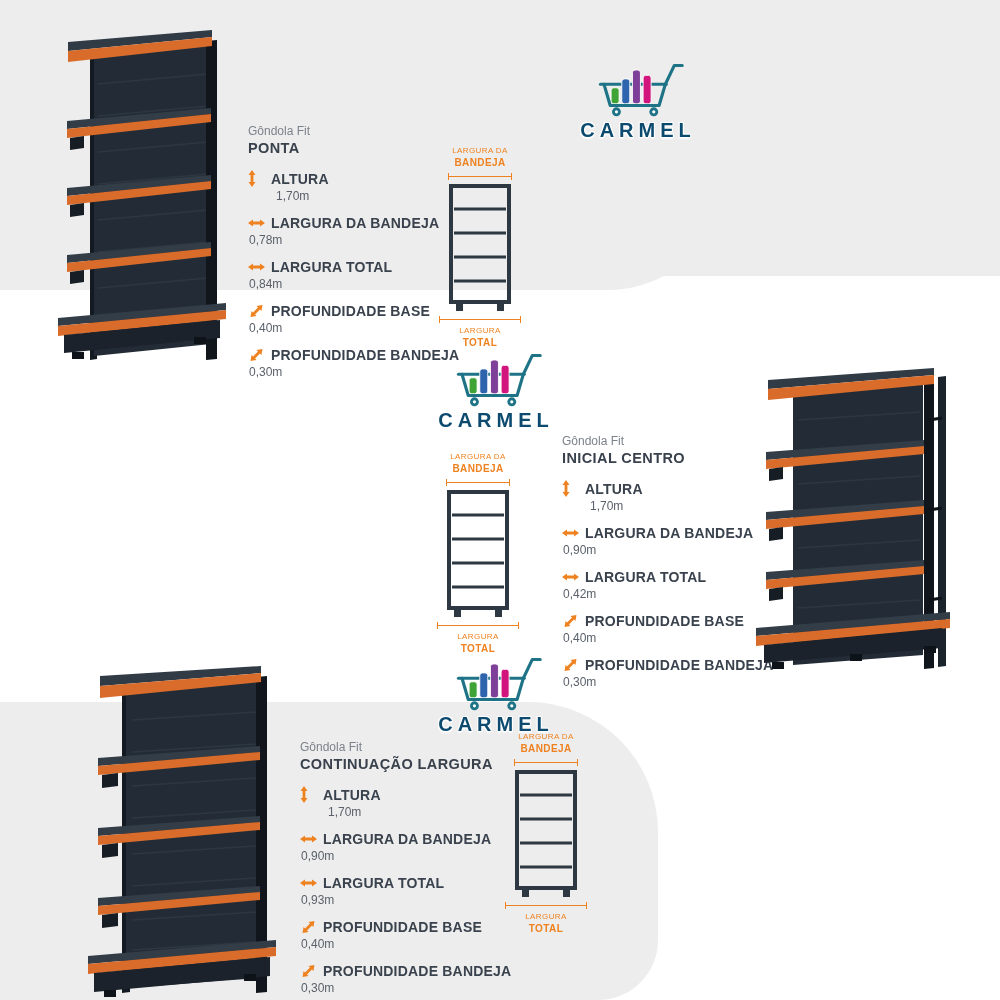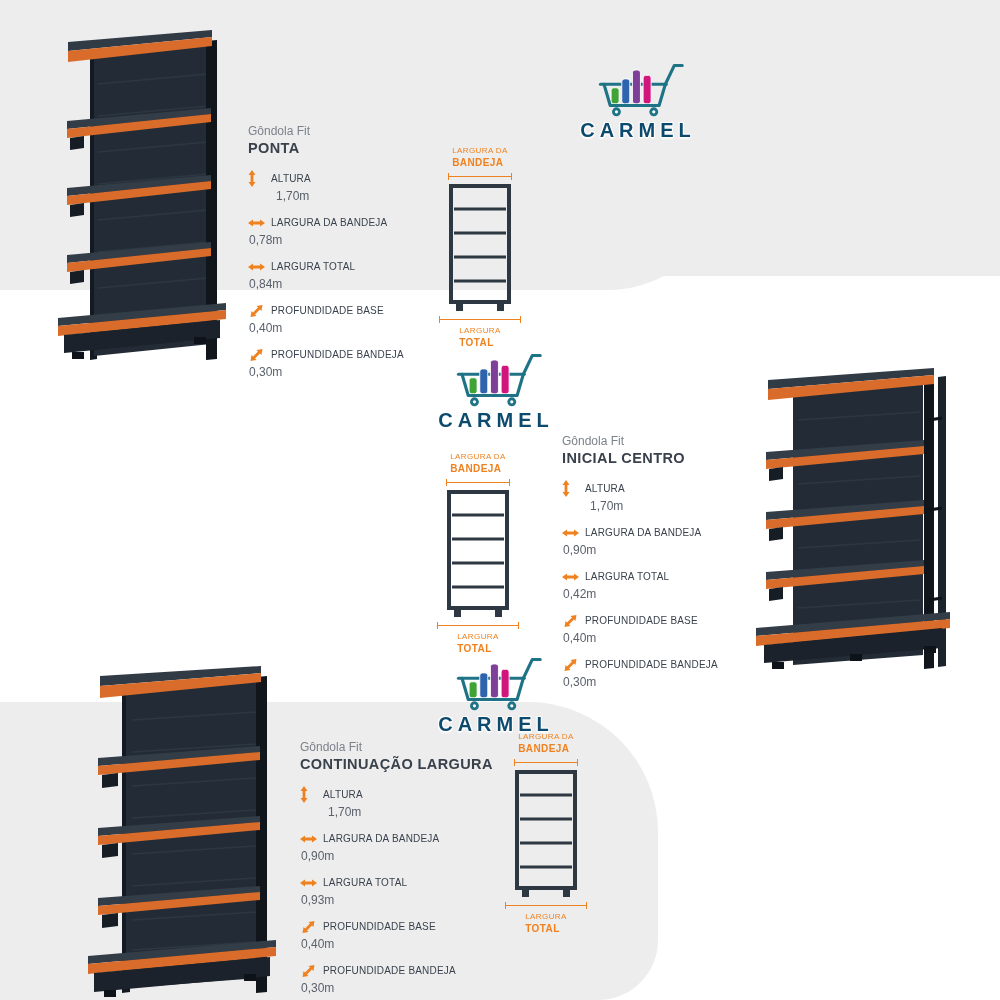--- a/index.html
+++ b/index.html
@@ -36,30 +36,30 @@
 
   
   .specs{position:absolute;width:230px;}
   .sp1{left:248px;top:170px;}
   .sp2{left:562px;top:480px;}
   .sp3{left:300px;top:786px;}
   .spec-row{margin-bottom:11px;}
   .spec-top{display:flex;align-items:center;gap:6px;}
   .ic{width:17px;height:17px;display:flex;align-items:center;justify-content:flex-start;flex:0 0 17px;}
   .ic.diag svg{transform:rotate(-45deg);}
-  .spec-label{font-weight:normal;font-size:10px;color:#39424d;letter-spacing:.2px;}
+  .spec-label{font-weight:bold;font-size:14px;color:#39424d;letter-spacing:.2px;}
   .spec-val{font-size:12px;color:#5a616b;margin-top:2px;margin-left:1px;}
   .spec-val.ind{margin-left:28px;}
 
   
   .diagram{position:absolute;width:96px;display:flex;flex-direction:column;align-items:center;}
   .d1{left:432px;top:146px;}
   .d2{left:430px;top:452px;}
   .d3{left:498px;top:732px;}
-  .dim-label{color:#ef8220;font-size:8px;line-height:1.3;text-align:left;letter-spacing:.4px;}
+  .dim-label{color:#ef8220;font-size:8px;line-height:1.3;text-align:center;letter-spacing:.4px;}
   .dim-label b{font-size:10px;}
   .dim-line{width:62px;height:7px;border-left:1px solid #ef8220;border-right:1px solid #ef8220;position:relative;margin:3px 0;}
   .dim-line::before{content:"";position:absolute;left:0;right:0;top:3px;border-top:1px solid #ef8220;}
   .dim-line.wide{width:80px;}
 </style>
 </head>
 <body>
 
 <div id="stage">
 

